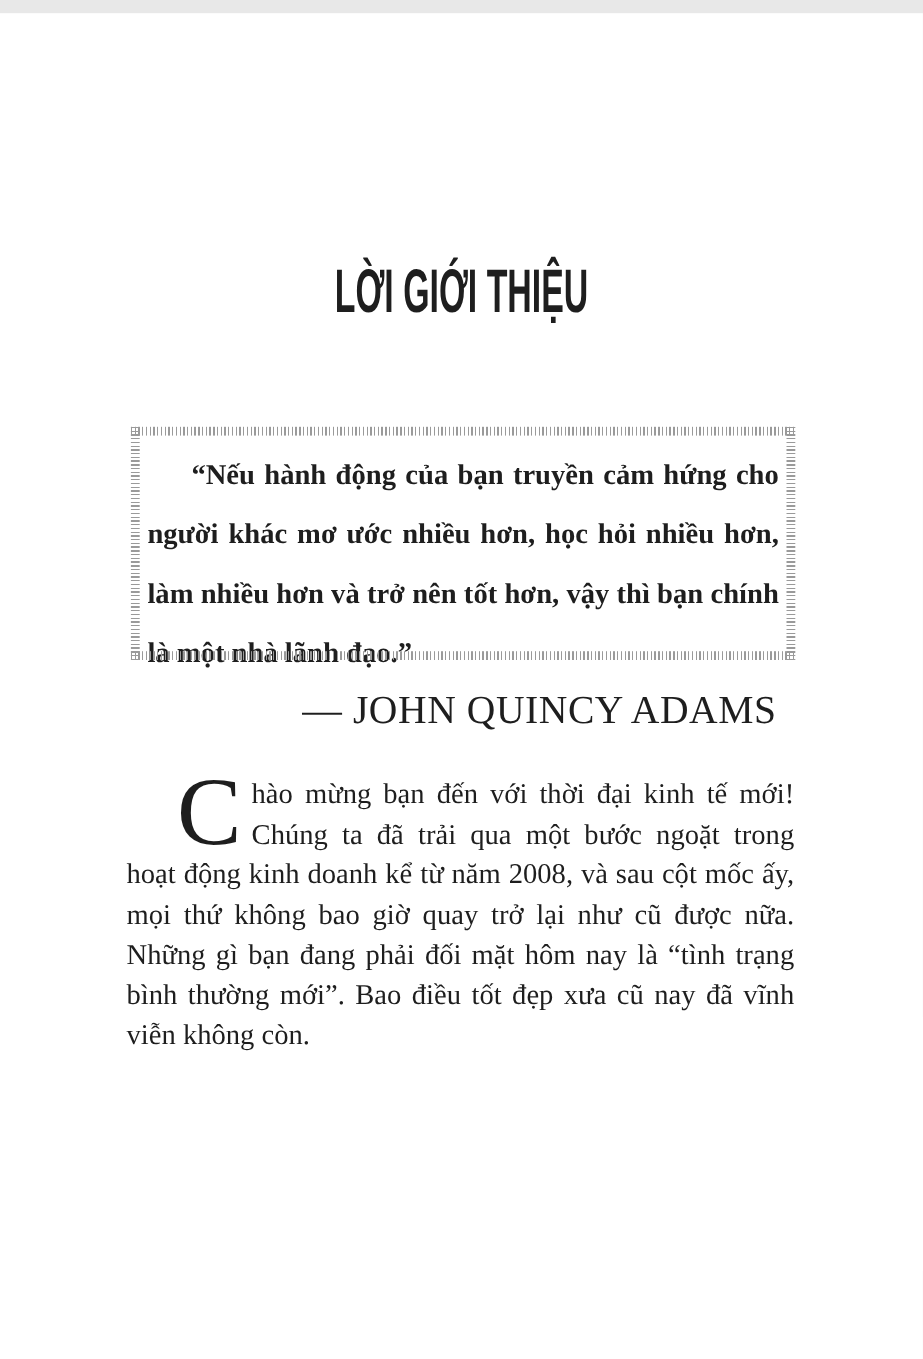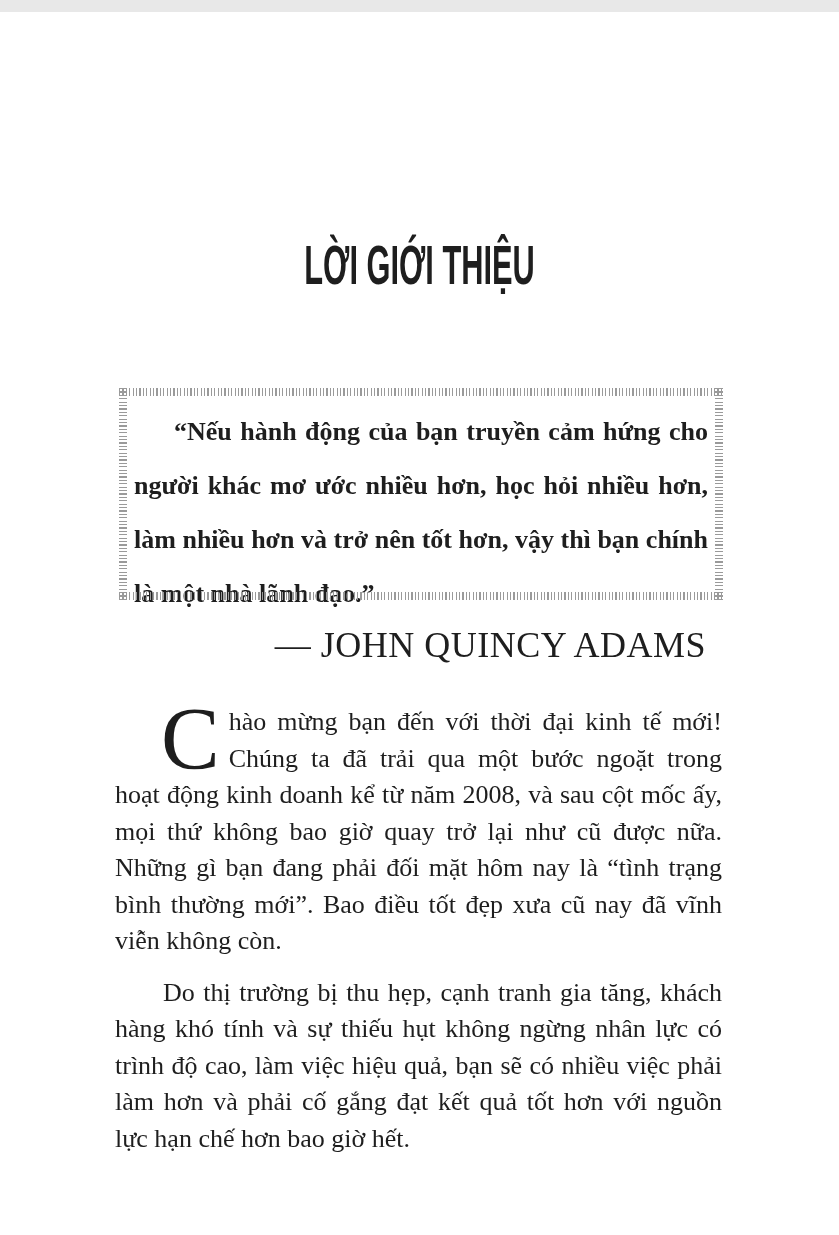--- a/index.html
+++ b/index.html
@@ -123,16 +123,15 @@
     <span class="tick tick-bottom"></span>
     <span class="tick tick-left"></span>
     <span class="tick tick-right"></span>
 
     <p class="quote-text">“Nếu hành động của bạn truyền cảm hứng cho người khác mơ ước nhiều hơn, học hỏi nhiều hơn, làm nhiều hơn và trở nên tốt hơn, vậy thì bạn chính là một nhà lãnh đạo.”</p>
     <p class="quote-attribution">— JOHN QUINCY ADAMS</p>
   </div>
 
   <div class="body-text">
     <p class="para para-1"><span class="dropcap">C</span><span>hào mừng bạn đến với thời đại kinh tế mới! Chúng ta đã trải qua một bước ngoặt trong hoạt động kinh doanh kể từ năm 2008, và sau cột mốc ấy, mọi thứ không bao giờ quay trở lại như cũ được nữa. Những gì bạn đang phải đối mặt hôm nay là “tình trạng bình thường mới”. Bao điều tốt đẹp xưa cũ nay đã vĩnh viễn không còn.</span></p>
-    <p class="para para-2">Do thị trường bị thu hẹp, cạnh tranh gia tăng, khách hàng khó tính và sự thiếu hụt không ngừng nhân lực có trình độ cao, làm việc hiệu quả, bạn sẽ có nhiều việc phải làm hơn và phải cố gắng đạt kết quả tốt hơn với nguồn lực hạn chế hơn bao giờ hết.</p>
   </div>
 
 </div>
 
 </body></html>

